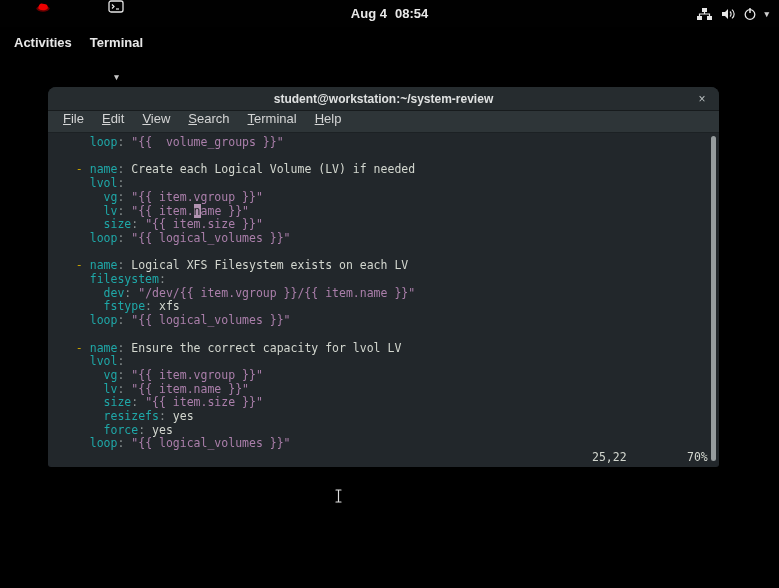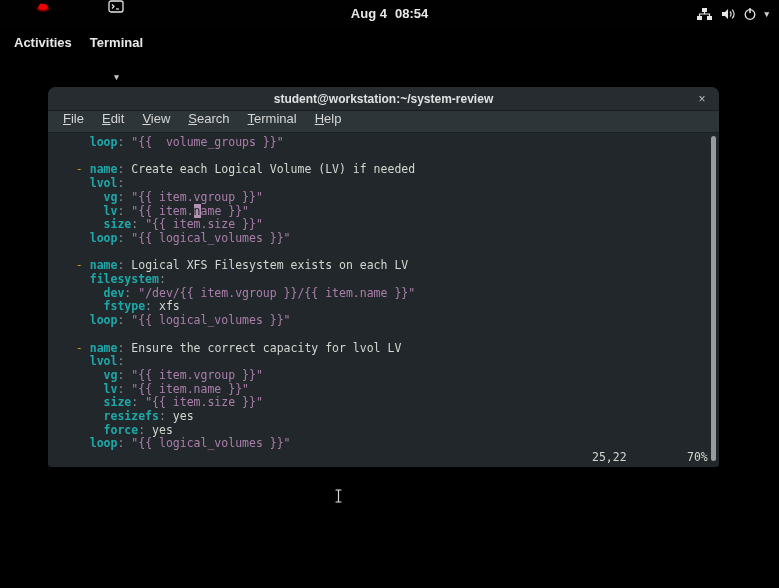--- a/index.html
+++ b/index.html
@@ -33,21 +33,21 @@
   .menubar { height:22px; background:#2e3538; display:flex; align-items:flex-start;
              padding-left:6px; border-bottom:1px solid #1c2124; }
   .menu-item { color:#d4d5d5; font-size:13px; font-weight:400; padding:0 9px; cursor:pointer; }
   .menu-item u { text-decoration:underline; }
 
   .content { position:relative; height:333px; background:#22272b; border-radius:0 0 3px 3px; }
   .code { position:absolute; left:14px; top:3px;
           font-family:"DejaVu Sans Mono", monospace; font-size:11.5px;
           line-height:13.7px; white-space:pre; }
   .t-plain  { color:#d3d7cf; }
-  .t-key    { color:#1fa8a8; font-weight:bold;text-align:right; }
+  .t-key    { color:#1fa8a8; font-weight:normal;text-align:right; }
   .t-punc   { color:#8a9192; }
   .t-str    { color:#ab7fab; }
   .t-dash   { color:#c4a000; }
   .t-cursor { background:#b293b2; color:#1d2124; }
 
   .statusline { position:absolute; left:0; right:0; bottom:2px; height:14px;
                 font-family:"DejaVu Sans Mono", monospace; font-size:11.5px;
                 color:#d3d7cf; }
   .ruler-pos     { position:absolute; left:544px; }
   .ruler-percent { position:absolute; left:639px; }

